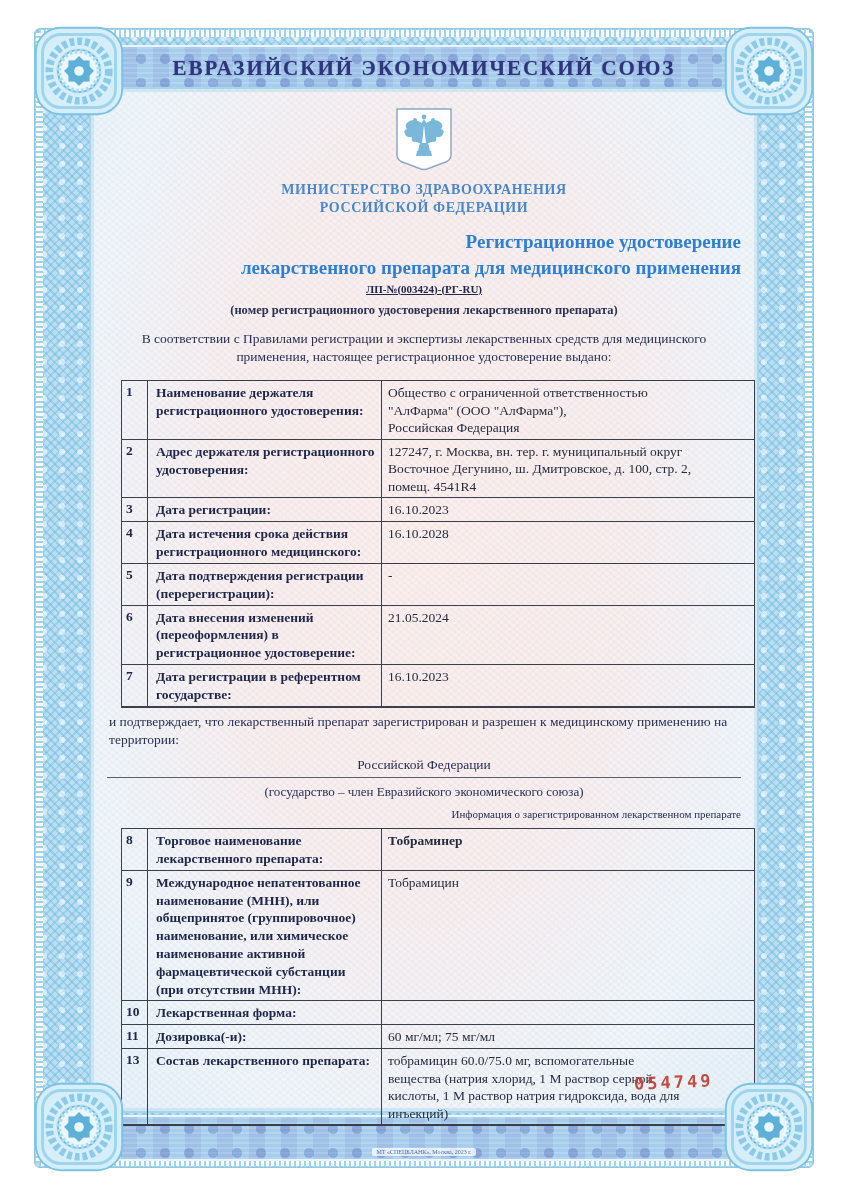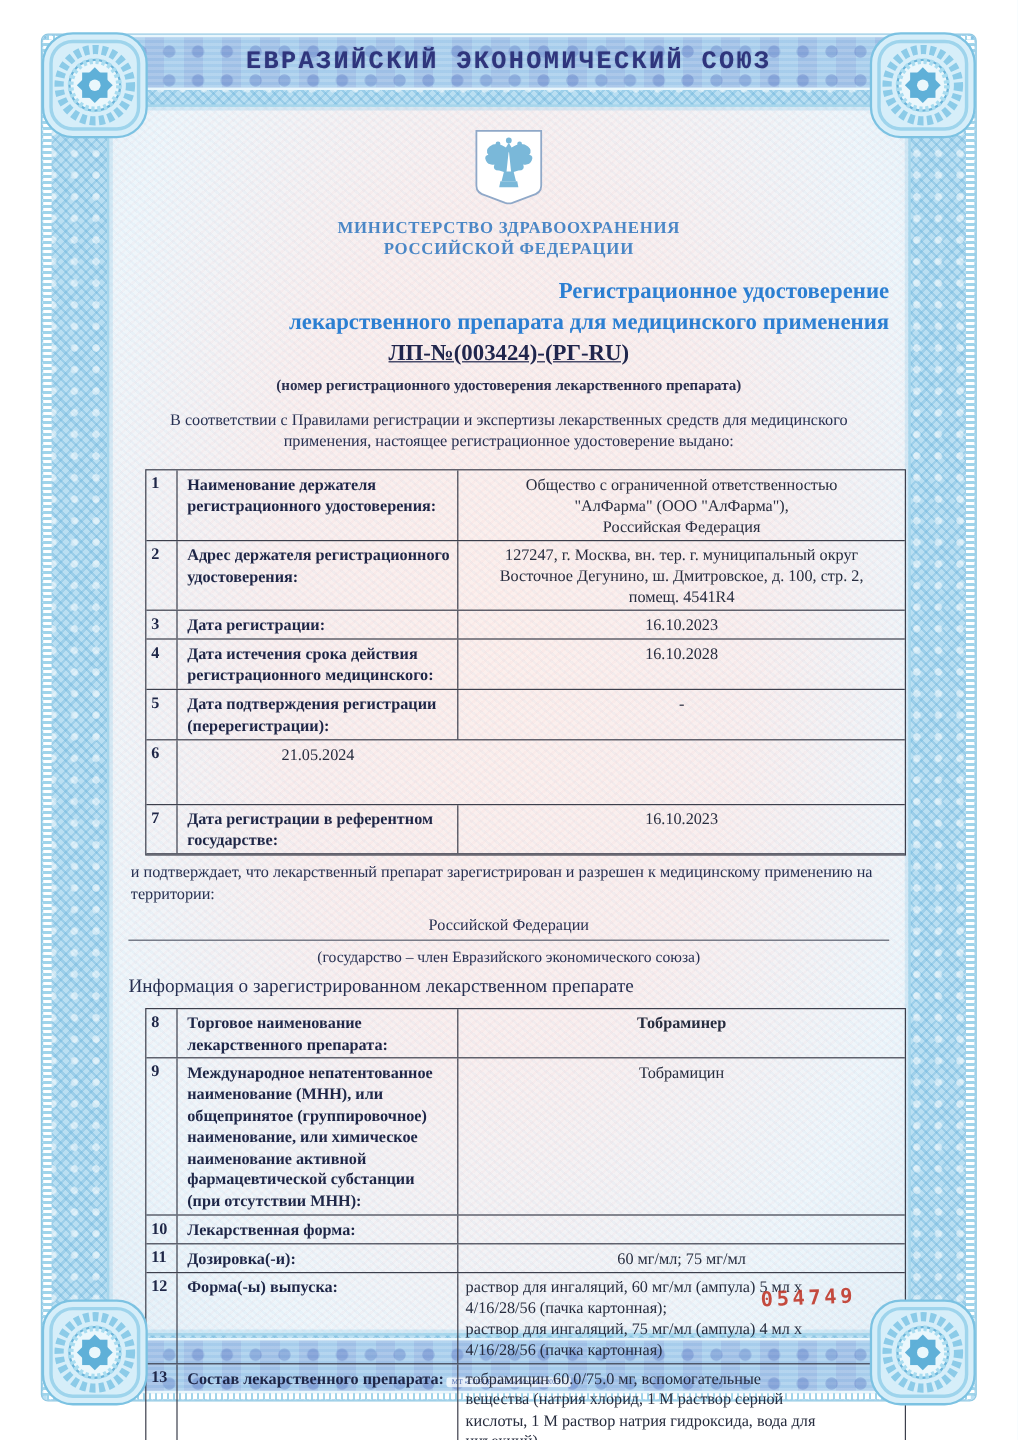--- a/index.html
+++ b/index.html
@@ -30,21 +30,21 @@
   .band { position:absolute; left:22px; right:22px; height:46px; z-index:1;
     background-color:#aecfec;
     background-image:
       radial-gradient(circle, rgba(82,110,190,.35) 28%, transparent 32%),
       repeating-linear-gradient(90deg, rgba(116,150,214,.28) 0 16px, rgba(150,200,235,.30) 16px 32px),
       repeating-linear-gradient(0deg, rgba(255,255,255,.25) 0 2px, transparent 2px 5px);
     background-size:24px 24px, auto, auto;
     border-top:2px solid #e8f6fc; border-bottom:2px solid #e8f6fc;
     display:flex; align-items:center; justify-content:center;
   }
-  .band-top { top:0;font-family:Liberation Mono, monospace; }
+  .band-top { top:16px; }
   .band-bottom { bottom:6px; flex-direction:column; justify-content:flex-end; }
   .union-title {
     color:#2f357c; font-weight:bold; font-size:21px; letter-spacing:2px;
     text-shadow:0 0 1px rgba(47,53,124,.5);
   }
   .microtext { font-size:6px; line-height:8px; color:#4a6ab0;
     background:rgba(255,255,255,.75); padding:0 5px; margin-bottom:3px; border-radius:2px; }
 
   .rosette { position:absolute; z-index:2; width:96px; height:96px; }
   .rosette.tl { left:-4px; top:-6px; } .rosette.tr { right:-4px; top:-6px; }
@@ -61,45 +61,45 @@
     box-shadow:inset 0 0 0 3px rgba(160,210,235,.35);
     padding:0 16px;
   }
 
   .emblem-wrap { text-align:center; margin-top:18px; }
   .ministry { text-align:center; margin-top:6px; color:#4b87c6; font-size:14px;
     line-height:1.3; letter-spacing:.6px; font-weight:bold; }
   .doc-title { text-align:right; margin-top:12px; color:#2c7fd2; font-weight:bold;
     font-size:19px; line-height:1.35; }
   .reg-number { text-align:center; margin-top:2px; color:#20264d; font-weight:bold;
-    font-size:19px; }
+    font-size:11px; }
   .reg-number span { text-decoration:underline; }
   .reg-caption { text-align:center; margin-top:8px; color:#2a3050; font-size:12.5px;font-weight:bold; }
   .intro { text-align:center; margin:12px auto 0; width:94%; color:#273052;
     font-size:13.5px; line-height:1.35; }
 
   
   .cert-table { width:634px; margin:14px 0 0 14px; border:1px solid #3c3f4c;
     background:transparent; }
   .trow { display:grid; grid-template-columns:26px 234px 1fr; border-bottom:1px solid #3c3f4c; }
   .trow:last-child { border-bottom:1px solid #3c3f4c; }
   .tnum { border-right:1px solid #3c3f4c; font-weight:bold; color:#1e2647;
     font-size:13.5px; padding:3px 2px 0 4px; }
   .tlabel { border-right:1px solid #3c3f4c; font-weight:bold; color:#1e2647;
     font-size:13.5px; line-height:1.32; padding:3px 6px 2px 8px; }
   .tval { color:#262c3e; font-size:13.5px; line-height:1.3; padding:3px 6px 2px 6px;
-    text-align:center; white-space:pre-line; }
+    white-space:pre-line; }
   .tval.left { text-align:left; }
   .tval.bold { font-weight:bold; }
 
   .post-text { margin:5px 0 0 2px; color:#273052; font-size:13.5px; line-height:1.35; }
   .territory { text-align:center; margin:8px 0 0 0; color:#273052; font-size:13.5px;
     padding-bottom:4px; border-bottom:1px solid #5a5f6e; }
   .territory-caption { text-align:center; margin-top:6px; color:#273052; font-size:13px; }
-  .info-heading { text-align:left; margin-top:8px; color:#273052; font-size:16px; }
+  .info-heading { text-align:right; margin-top:8px; color:#273052; font-size:11px; }
 
   .stamp { position:absolute; left:634px; top:1072px; z-index:3;
     font-family:"DejaVu Sans Mono",monospace; font-weight:bold; font-size:17px;
     color:#c0392b; letter-spacing:3px; transform:rotate(-2.5deg); opacity:.9; }
 </style>
 </head>
 <body>
 
 <div class="page">
 
@@ -226,20 +226,21 @@
           <div class="tlabel">Дата истечения срока действия регистрационного медицинского:</div>
           <div class="tval">16.10.2028</div>
         </div>
         <div class="trow" style="min-height:36px">
           <div class="tnum">5</div>
           <div class="tlabel">Дата подтверждения регистрации (перерегистрации):</div>
           <div class="tval">-</div>
         </div>
         <div class="trow" style="min-height:54px">
           <div class="tnum">6</div>
+          <div class="tlabel">Дата внесения изменений (переоформления) в регистрационное удостоверение:</div>
           <div class="tval">21.05.2024</div>
         </div>
         <div class="trow" style="min-height:36px">
           <div class="tnum">7</div>
           <div class="tlabel">Дата регистрации в референтном государстве:</div>
           <div class="tval">16.10.2023</div>
         </div>
       </div>
 
       <div class="post-text">и подтверждает, что лекарственный препарат зарегистрирован и разрешен к медицинскому применению на территории:</div>
@@ -259,28 +260,20 @@
           <div class="tval">Тобрамицин</div>
         </div>
         <div class="trow" style="min-height:23px">
           <div class="tnum">10</div>
           <div class="tlabel">Лекарственная форма:</div>
         </div>
         <div class="trow" style="min-height:23px">
           <div class="tnum">11</div>
           <div class="tlabel">Дозировка(-и):</div>
           <div class="tval">60 мг/мл; 75 мг/мл</div>
-        </div>
-        <div class="trow" style="min-height:70px">
-          <div class="tnum">12</div>
-          <div class="tlabel">Форма(-ы) выпуска:</div>
-          <div class="tval left">раствор для ингаляций, 60 мг/мл (ампула) 5 мл х
-4/16/28/56 (пачка картонная);
-раствор для ингаляций, 75 мг/мл (ампула) 4 мл х
-4/16/28/56 (пачка картонная)</div>
         </div>
         <div class="trow" style="min-height:64px">
           <div class="tnum">13</div>
           <div class="tlabel">Состав лекарственного препарата:</div>
           <div class="tval left">тобрамицин 60.0/75.0 мг, вспомогательные
 вещества (натрия хлорид, 1 М раствор серной
 кислоты, 1 М раствор натрия гидроксида, вода для
 инъекций)</div>
         </div>
 

